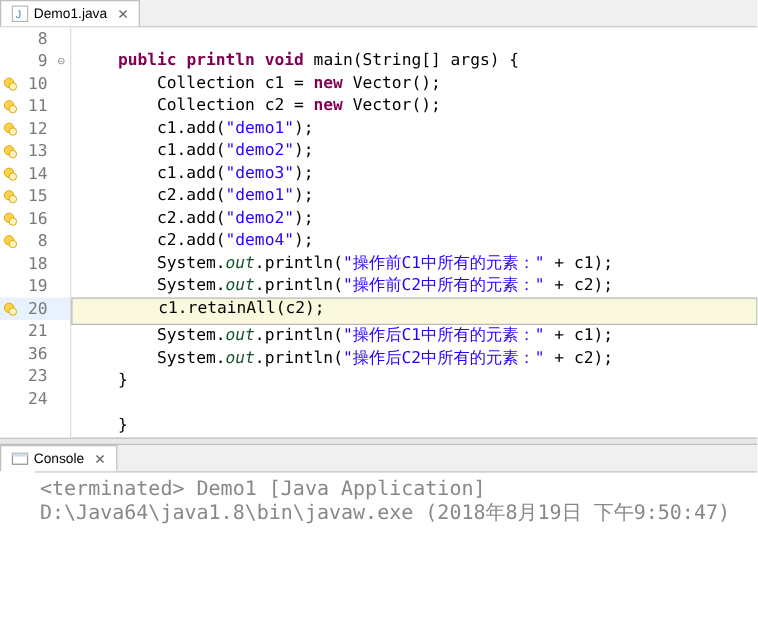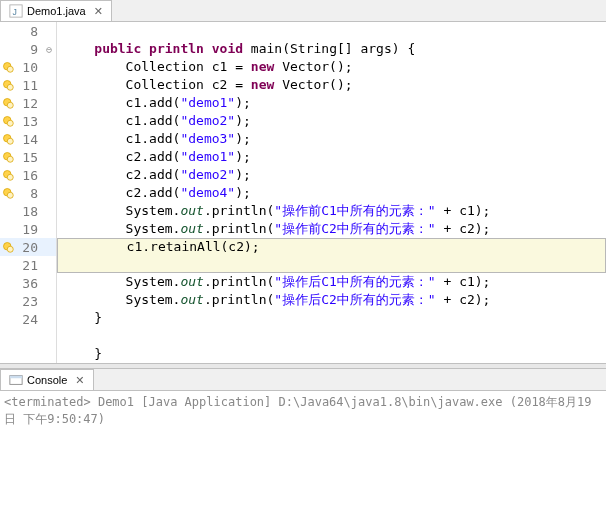--- a/index.html
+++ b/index.html
@@ -10,30 +10,30 @@
 .close-x { color: #666; font-size: 11px; margin-left: 4px; cursor: pointer; }
 .editor { display: flex; background: #fff; font-family: Consolas, monospace; font-size: 13px; }
 .gutter { background: #fff; border-right: 1px solid #ddd; }
 .gutter-row { display: flex; align-items: center; height: 18px; }
 .marker { width: 16px; display: flex; justify-content: center; }
 .lineno { width: 26px; text-align: right; color: #787878; padding-right: 4px; }
 .fold { width: 14px; color: #999; text-align: center; font-size: 10px; }
 .code { flex: 1; }
 .code-line { height: 18px; line-height: 18px; white-space: pre; padding-left: 6px; }
 .hl { background: #e8f2fe; }
-.box-hl { border: 1px solid #b8b8b8; background: #faf9de; height: 35px; line-height: 16px; }
+.box-hl { border: 1px solid #b8b8b8; background: #faf9de; height: 22px; line-height: 16px; }
 .kw { color: #7f0055; font-weight: bold; }
 .str { color: #2a00ff; }
 .sf { color: #14532d; font-style: italic; text-align: right; }
 .warn-icon { width: 12px; height: 12px; }
 .divider { height: 6px; background: #e8e8e8; border-top: 1px solid #c0c0c0; border-bottom: 1px solid #c0c0c0; }
 .console-tab-bar { background: #f0f0f0; display: flex; text-align: right; }
 .console-tab { background: #fff; border: 1px solid #c0c0c0; border-bottom: none; padding: 3px 8px; display: flex; align-items: center; gap: 4px; font-size: 11px; }
 .console-icon { width: 14px; height: 14px; }
-.console-body { border-top: 1px solid #c0c0c0; padding: 2px 4px; font-family: Consolas, monospace; font-size: 12px; }
+.console-body { border-top: 1px solid #c0c0c0; padding: 2px 4px; font-family: Consolas, monospace; font-size: 16px; margin-left: 28px; }
 .term-line { color: #888; padding: 1px 0; }
 .out-line { color: #000; padding: 1px 0; white-space: pre; }
 </style>
 </head>
 <body>
 
 <div class="tab-bar">
   <div class="tab">
     <span class="java-icon">
       <svg viewBox="0 0 16 16">

